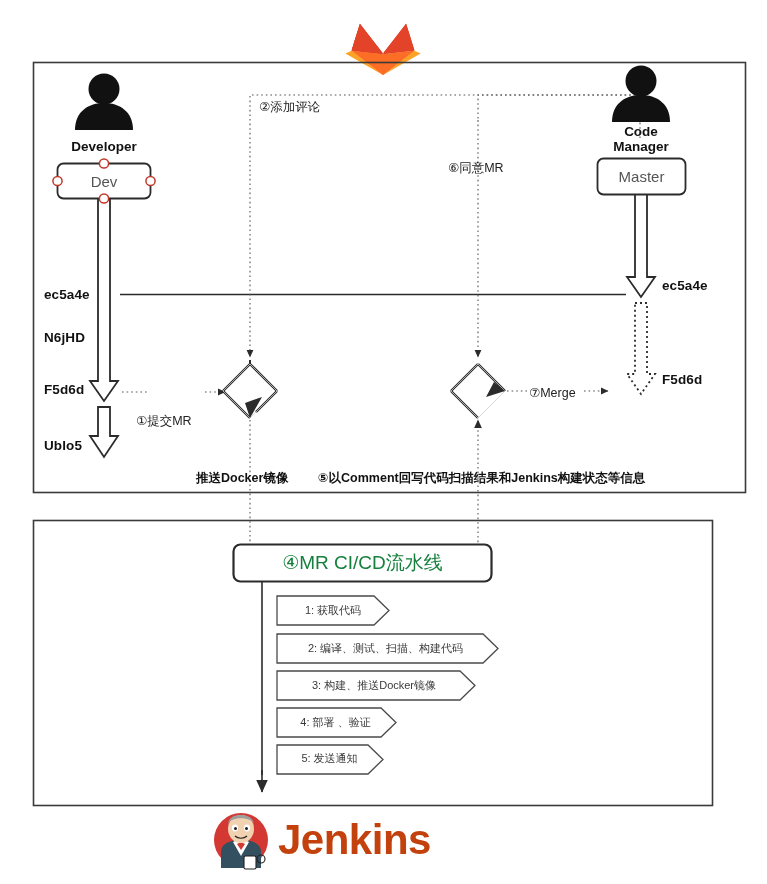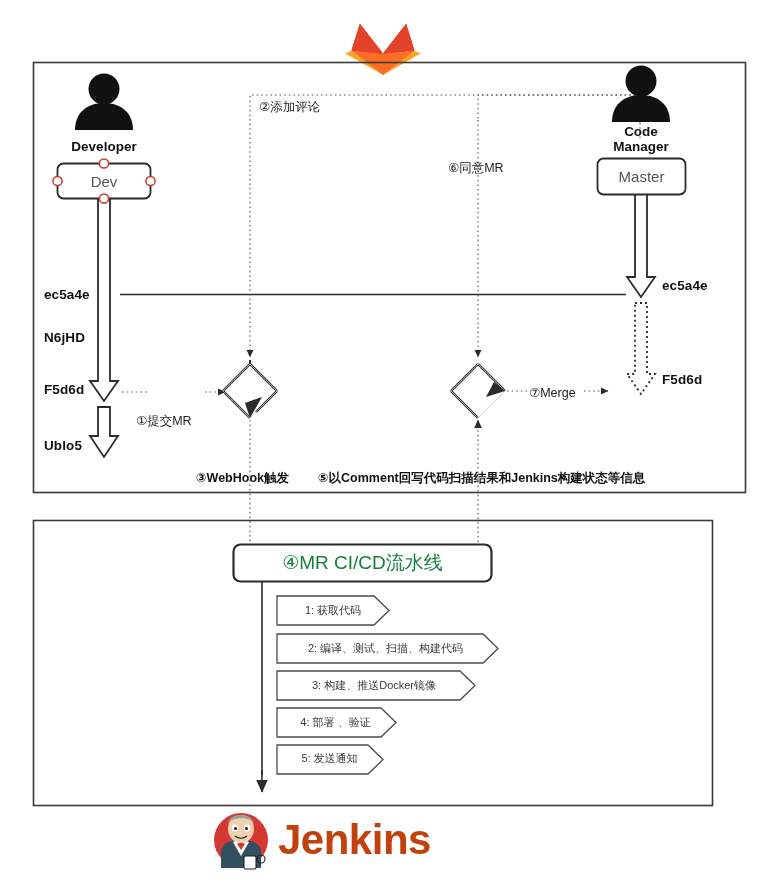--- a/index.html
+++ b/index.html
@@ -177,21 +177,21 @@
   <div class="lbl hash" style="left:44px;top:287px;">ec5a4e</div>
   <div class="lbl hash" style="left:44px;top:330px;">N6jHD</div>
   <div class="lbl hash" style="left:44px;top:382px;">F5d6d</div>
   <div class="lbl hash" style="left:44px;top:438px;">Ublo5</div>
 
   <div class="lbl hash" style="left:662px;top:278px;">ec5a4e</div>
   <div class="lbl hash" style="left:662px;top:372px;">F5d6d</div>
 
   <div class="lbl annot" style="left:136px;top:385px;margin-top:28px;">①提交MR</div>
   <div class="lbl annot" style="left:259px;top:99px;">②添加评论</div>
-  <div class="lbl annot-b" style="left:196px;top:470px;">③WebHook触发</div>
+  <div class="lbl annot-b" style="left:196px;top:470px;">推送Docker镜像</div>
   <div class="lbl annot-b" style="left:318px;top:470px;">⑤以Comment回写代码扫描结果和Jenkins构建状态等信息</div>
   <div class="lbl annot" style="left:448px;top:160px;">⑥同意MR</div>
   <div class="lbl annot" style="left:529px;top:385px;">⑦Merge</div>
 
   <div class="lbl pipe-title ctr" style="left:233px;top:545px;width:259px;height:36px;">④MR CI/CD流水线</div>
 
   <div class="lbl step ctr" style="left:283px;top:597px;width:100px;height:27px;">1: 获取代码</div>
   <div class="lbl step ctr" style="left:283px;top:635px;width:205px;height:27px;">2: 编译、测试、扫描、构建代码</div>
   <div class="lbl step ctr" style="left:283px;top:672px;width:182px;height:27px;">3: 构建、推送Docker镜像</div>
   <div class="lbl step ctr" style="left:283px;top:709px;width:105px;height:27px;">4: 部署 、验证</div>

